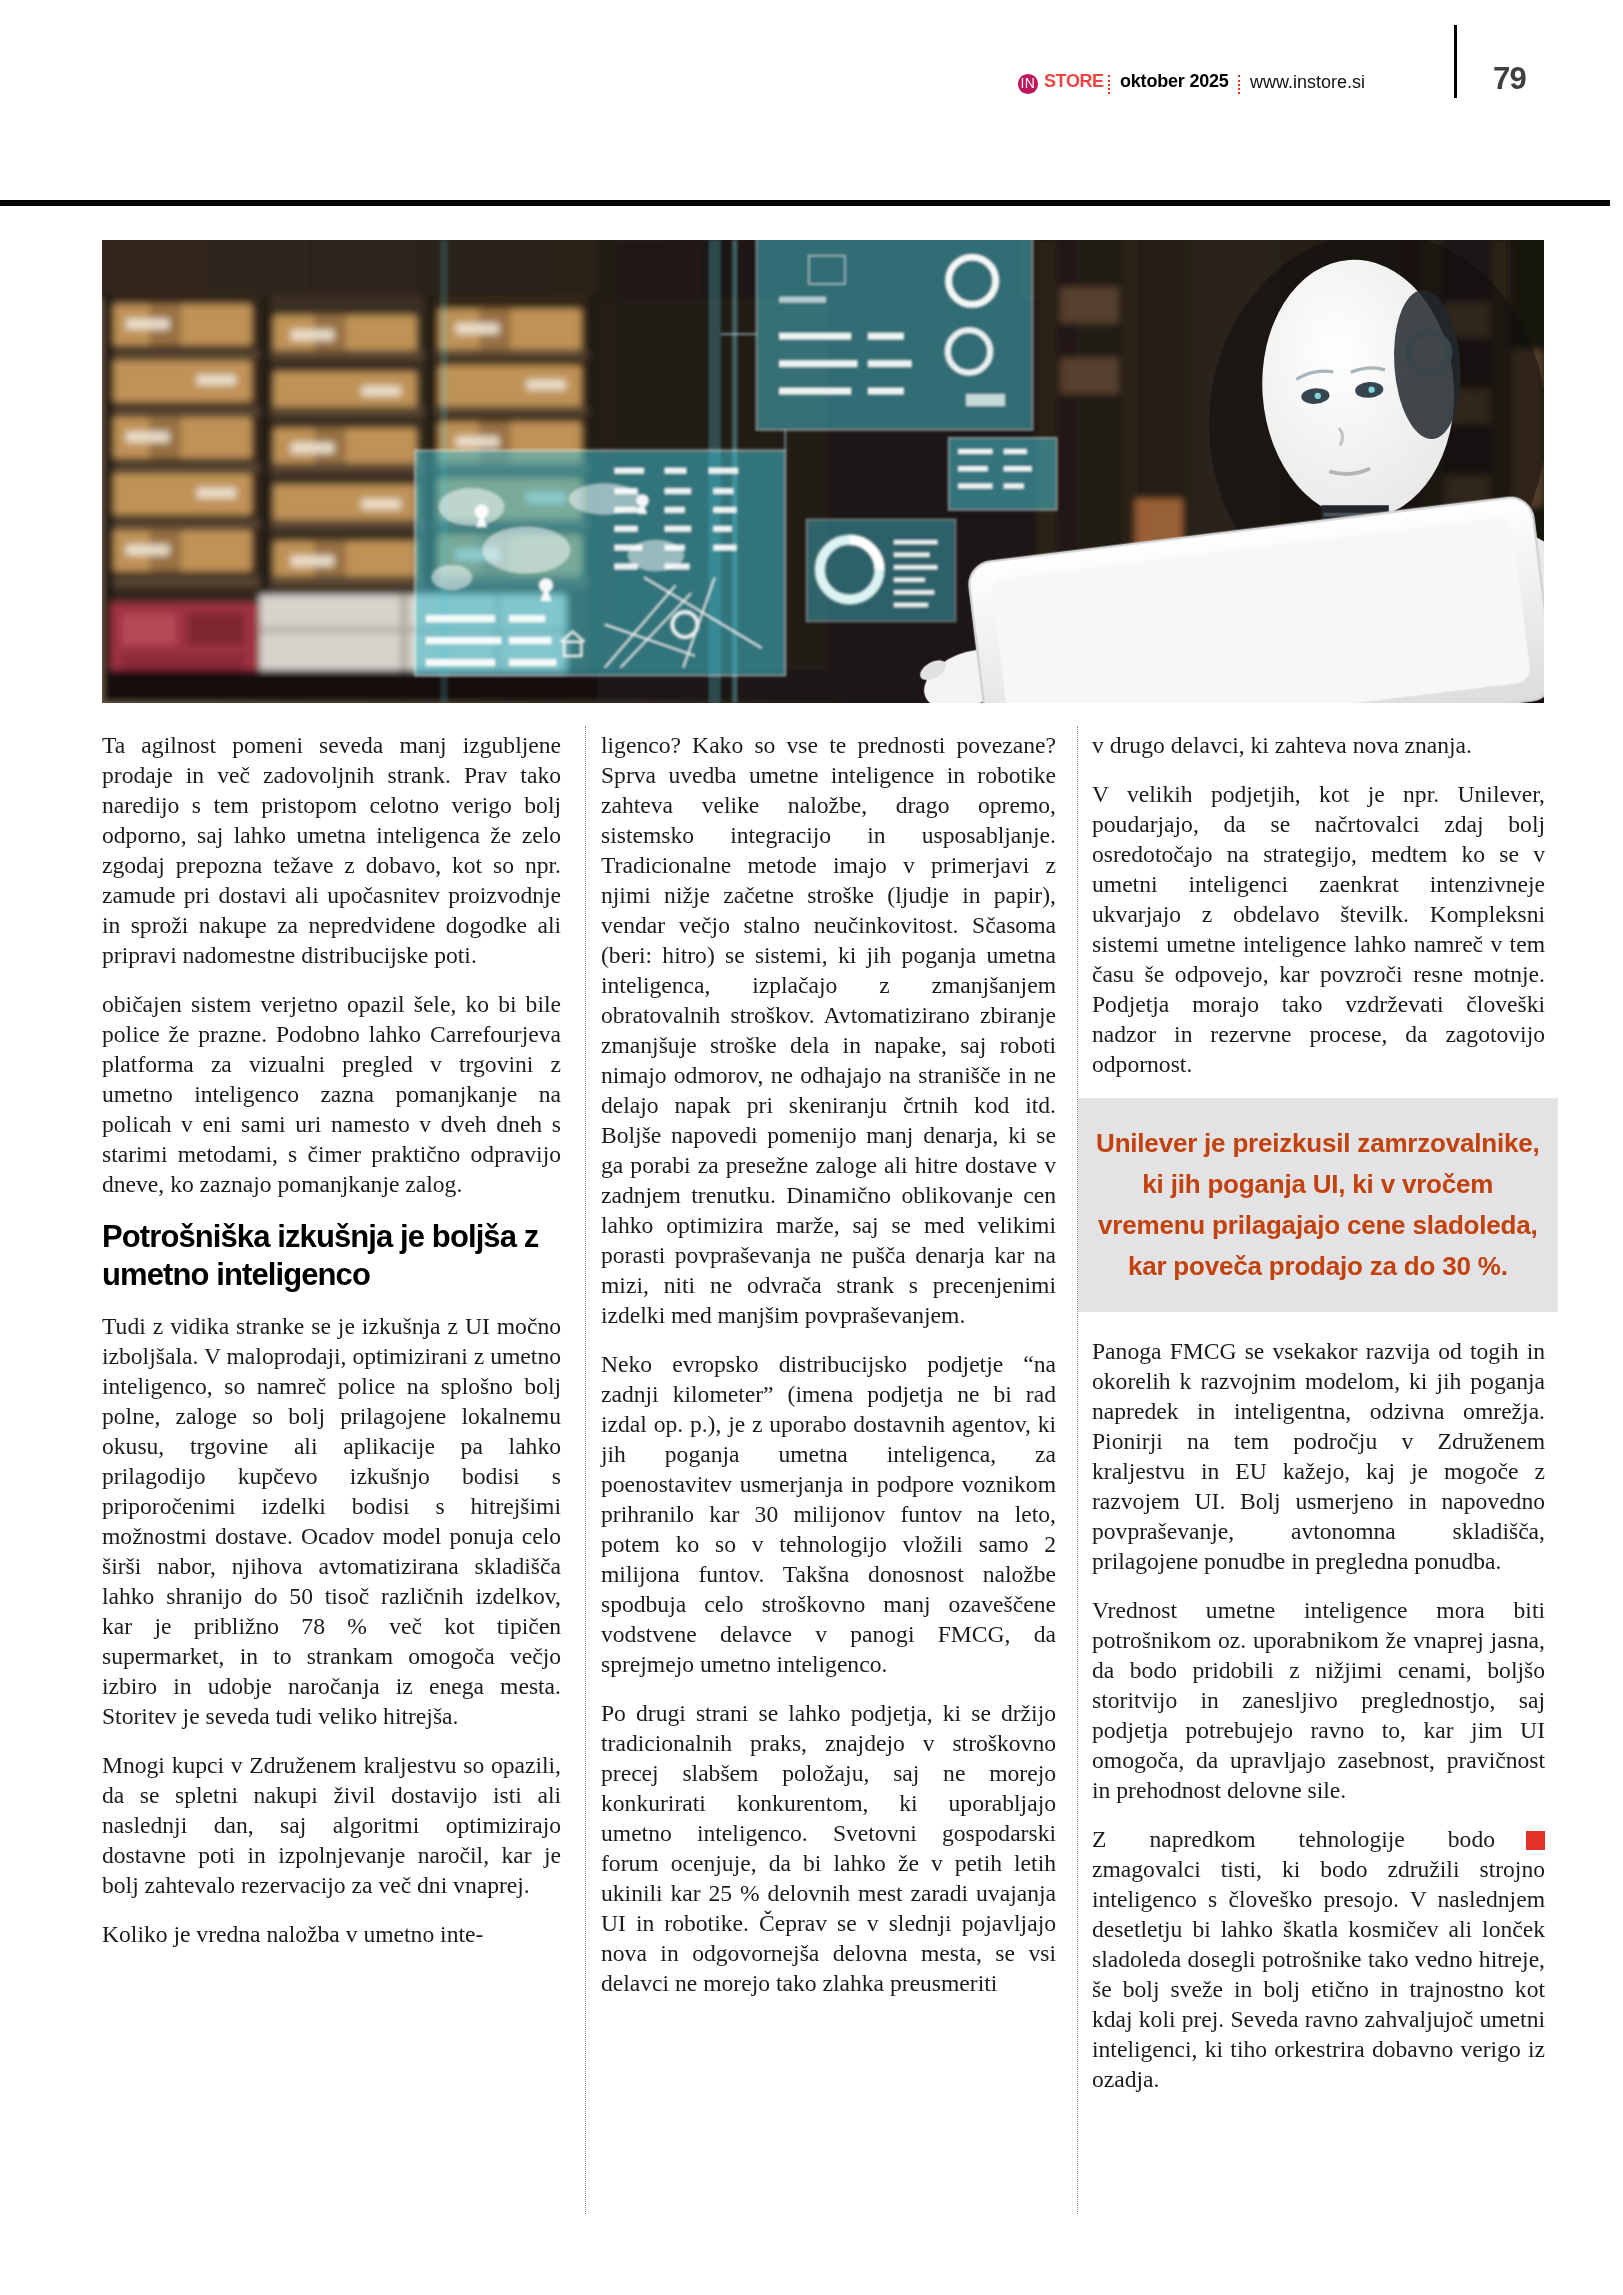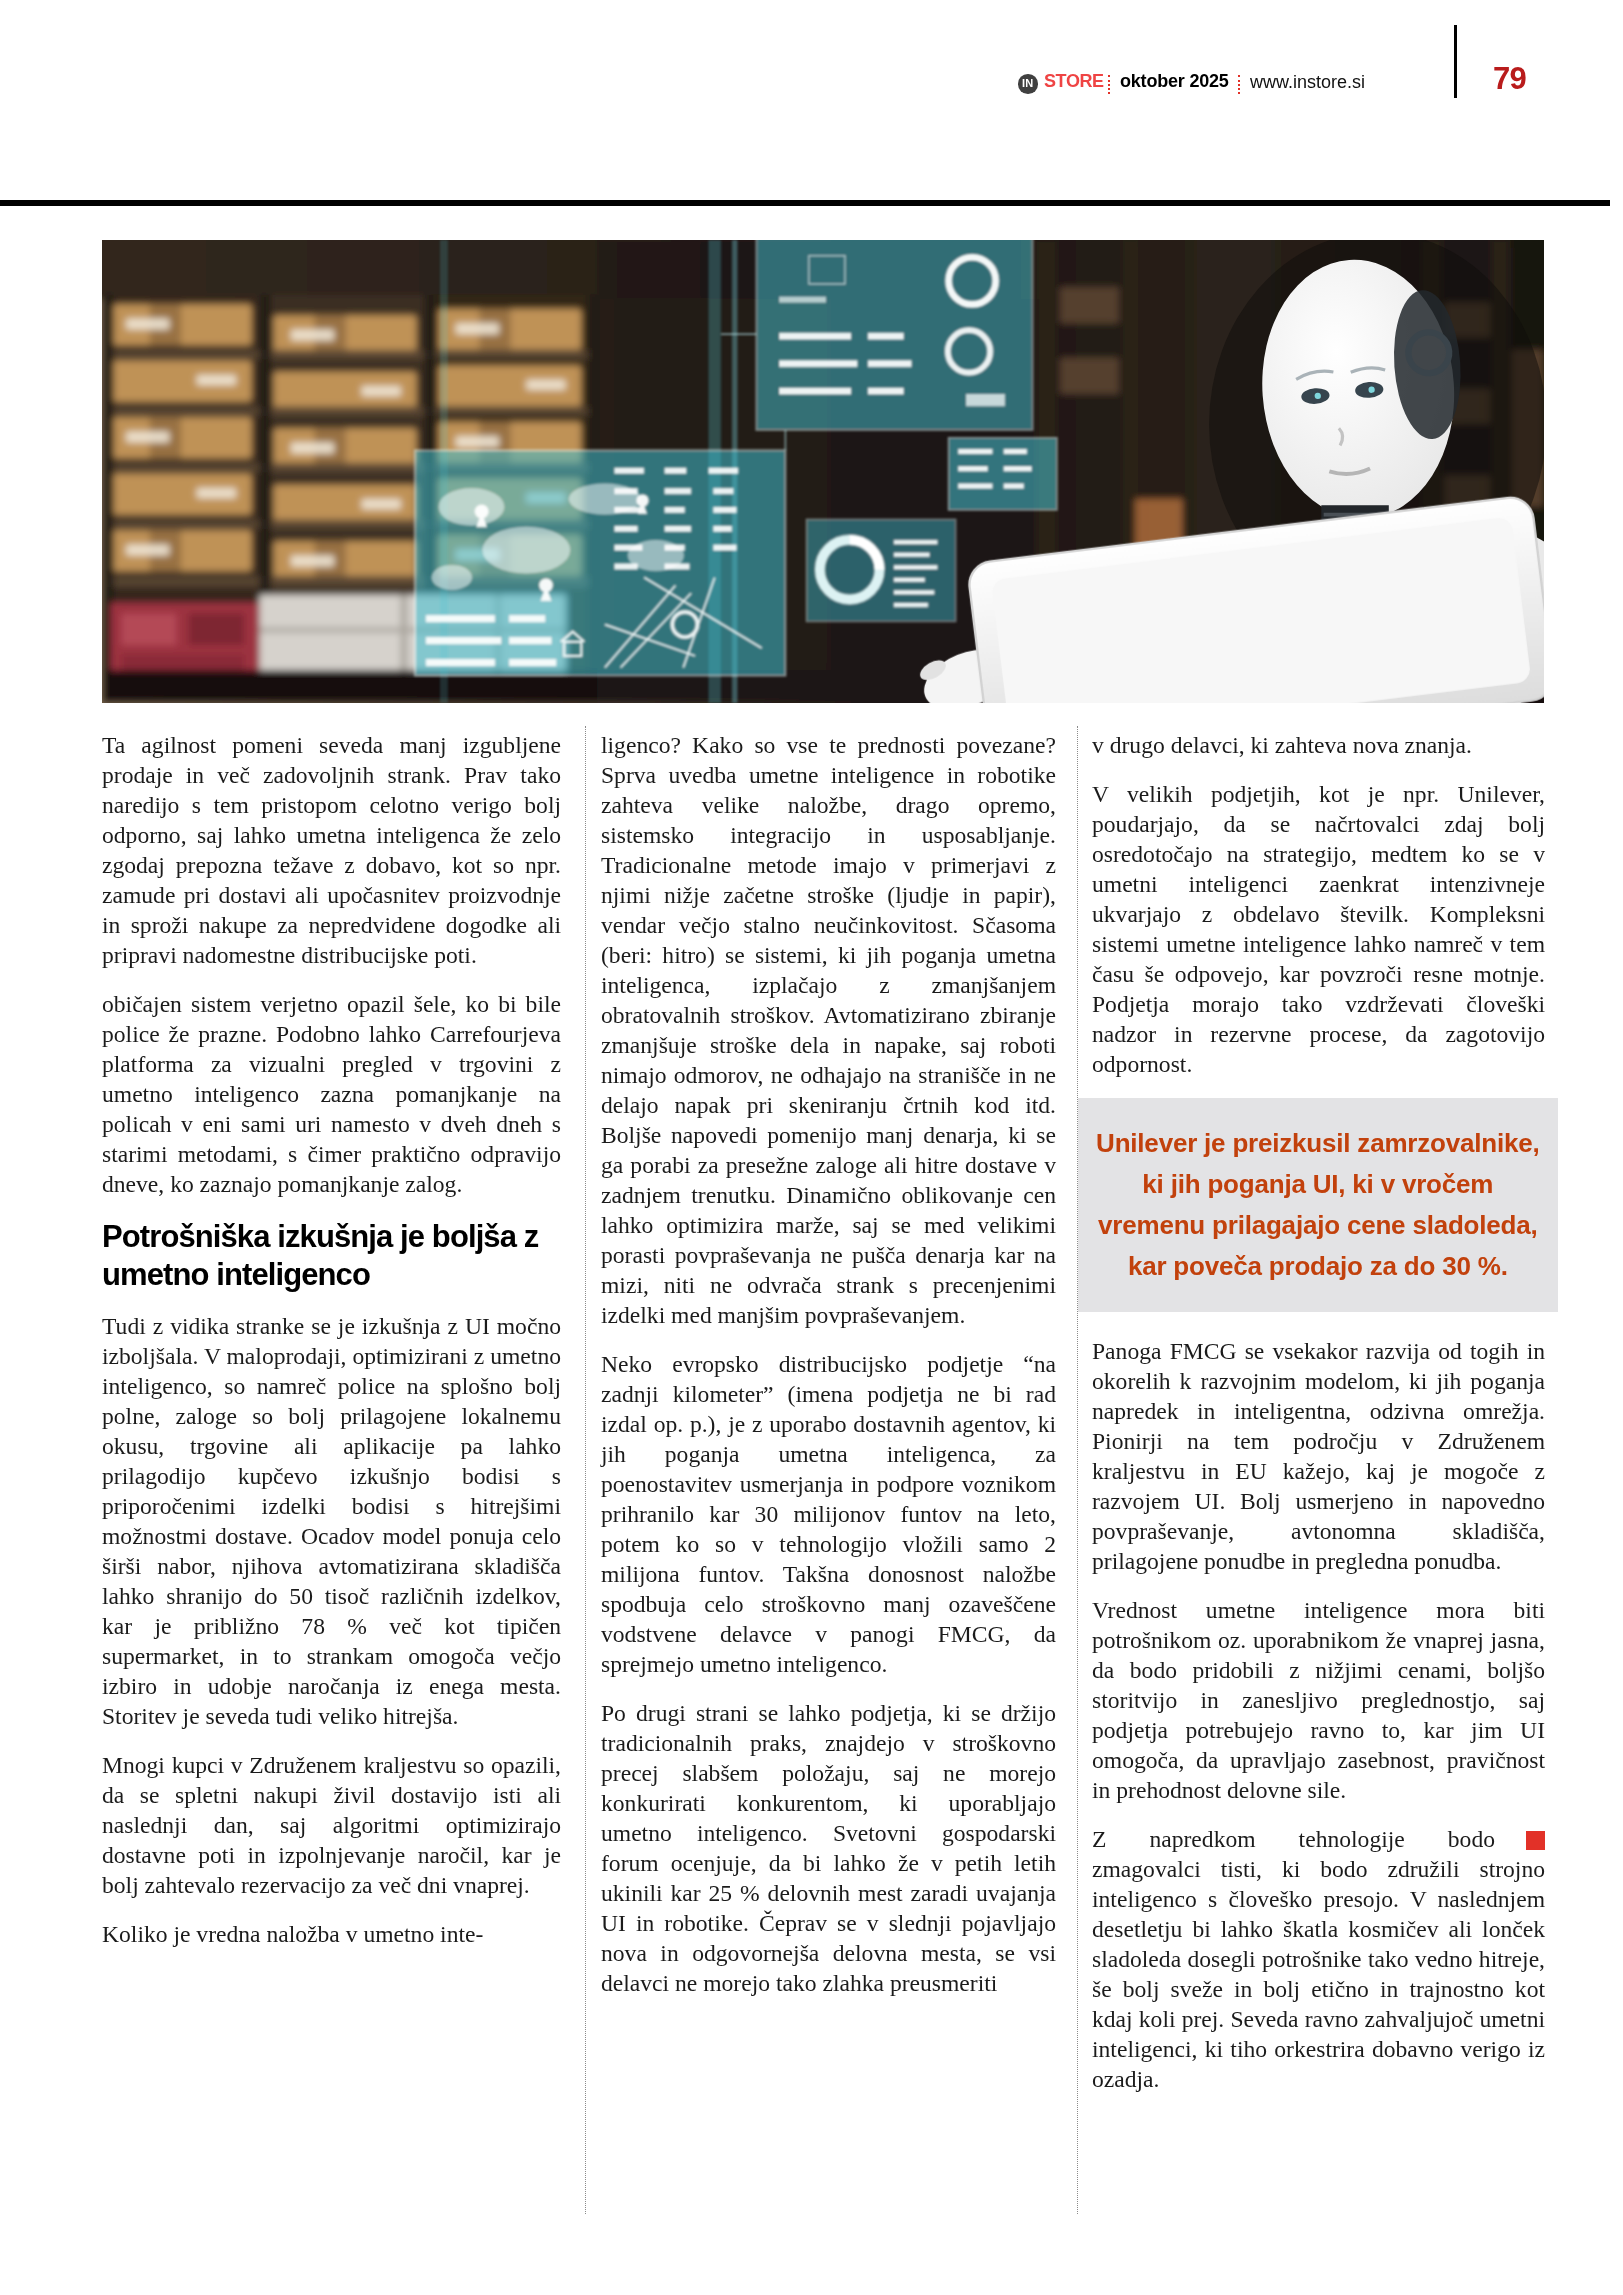--- a/index.html
+++ b/index.html
@@ -1,28 +1,28 @@
 <!DOCTYPE html>
 <html style="font-size:12.6px"><head>
 <meta charset="utf-8">
 <style>
   html,body{margin:0;padding:0;background:#ffffff;}
   .page{position:relative;width:1623px;height:2295px;background:#ffffff;overflow:hidden;
         font-family:"Liberation Serif", serif;color:#1b1b1b;}
   
   .hdr-item{position:absolute;white-space:nowrap;font-family:"Liberation Sans", sans-serif;}
-  .logo-circle{left:1018px;top:74px;width:19.6px;height:19.6px;border-radius:50%;background:#404040;
-               color:#fff;font-weight:700;font-size:11px;line-height:19.6px;text-align:center;letter-spacing:0.4px;}
+  .logo-circle{left:1018px;top:74px;width:19.6px;height:19.6px;border-radius:50%;background:#be185d;
+               color:#fff;font-weight:400;font-size:14px;line-height:19.6px;text-align:center;letter-spacing:0.4px;}
   .logo-store{left:1044px;top:71px;font-size:18px;font-weight:800;letter-spacing:-0.4px;color:#ef4444;}
   .hdr-dotsep{position:absolute;width:0;height:19px;top:75px;border-left:2.4px dotted #e23128;}
   .sep1{left:1108px;} .sep2{left:1238px;}
   .hdr-issue{left:1120px;top:71px;font-size:18px;font-weight:700;letter-spacing:-0.2px;color:#000;}
   .hdr-site{left:1250px;top:72px;font-size:18px;font-weight:400;color:#111;}
   .hdr-bar{position:absolute;left:1454px;top:25px;width:3.1px;height:73px;background:#000;}
-  .hdr-page{left:1493px;top:61px;font-size:31px;font-weight:800;letter-spacing:-0.8px;color:#b91c1c;}
+  .hdr-page{left:1493px;top:61px;font-size:31px;font-weight:800;letter-spacing:-0.8px;color:#404040;}
   .hdr-rule{position:absolute;left:0;top:200px;width:1610px;height:5.5px;background:#000;}
   
   .hero{position:absolute;left:102px;top:240px;width:1442px;height:463px;overflow:hidden;background:#1d1712;}
   .hero svg{display:block;}
   
   .col{position:absolute;top:730px;}
   .col1{left:102px;width:459px;}
   .col2{left:601px;width:455px;}
   .col3{left:1092px;width:453px;}
   .col p{margin:0 0 19px 0;font-size:23.6px;line-height:30px;text-align:justify;}

